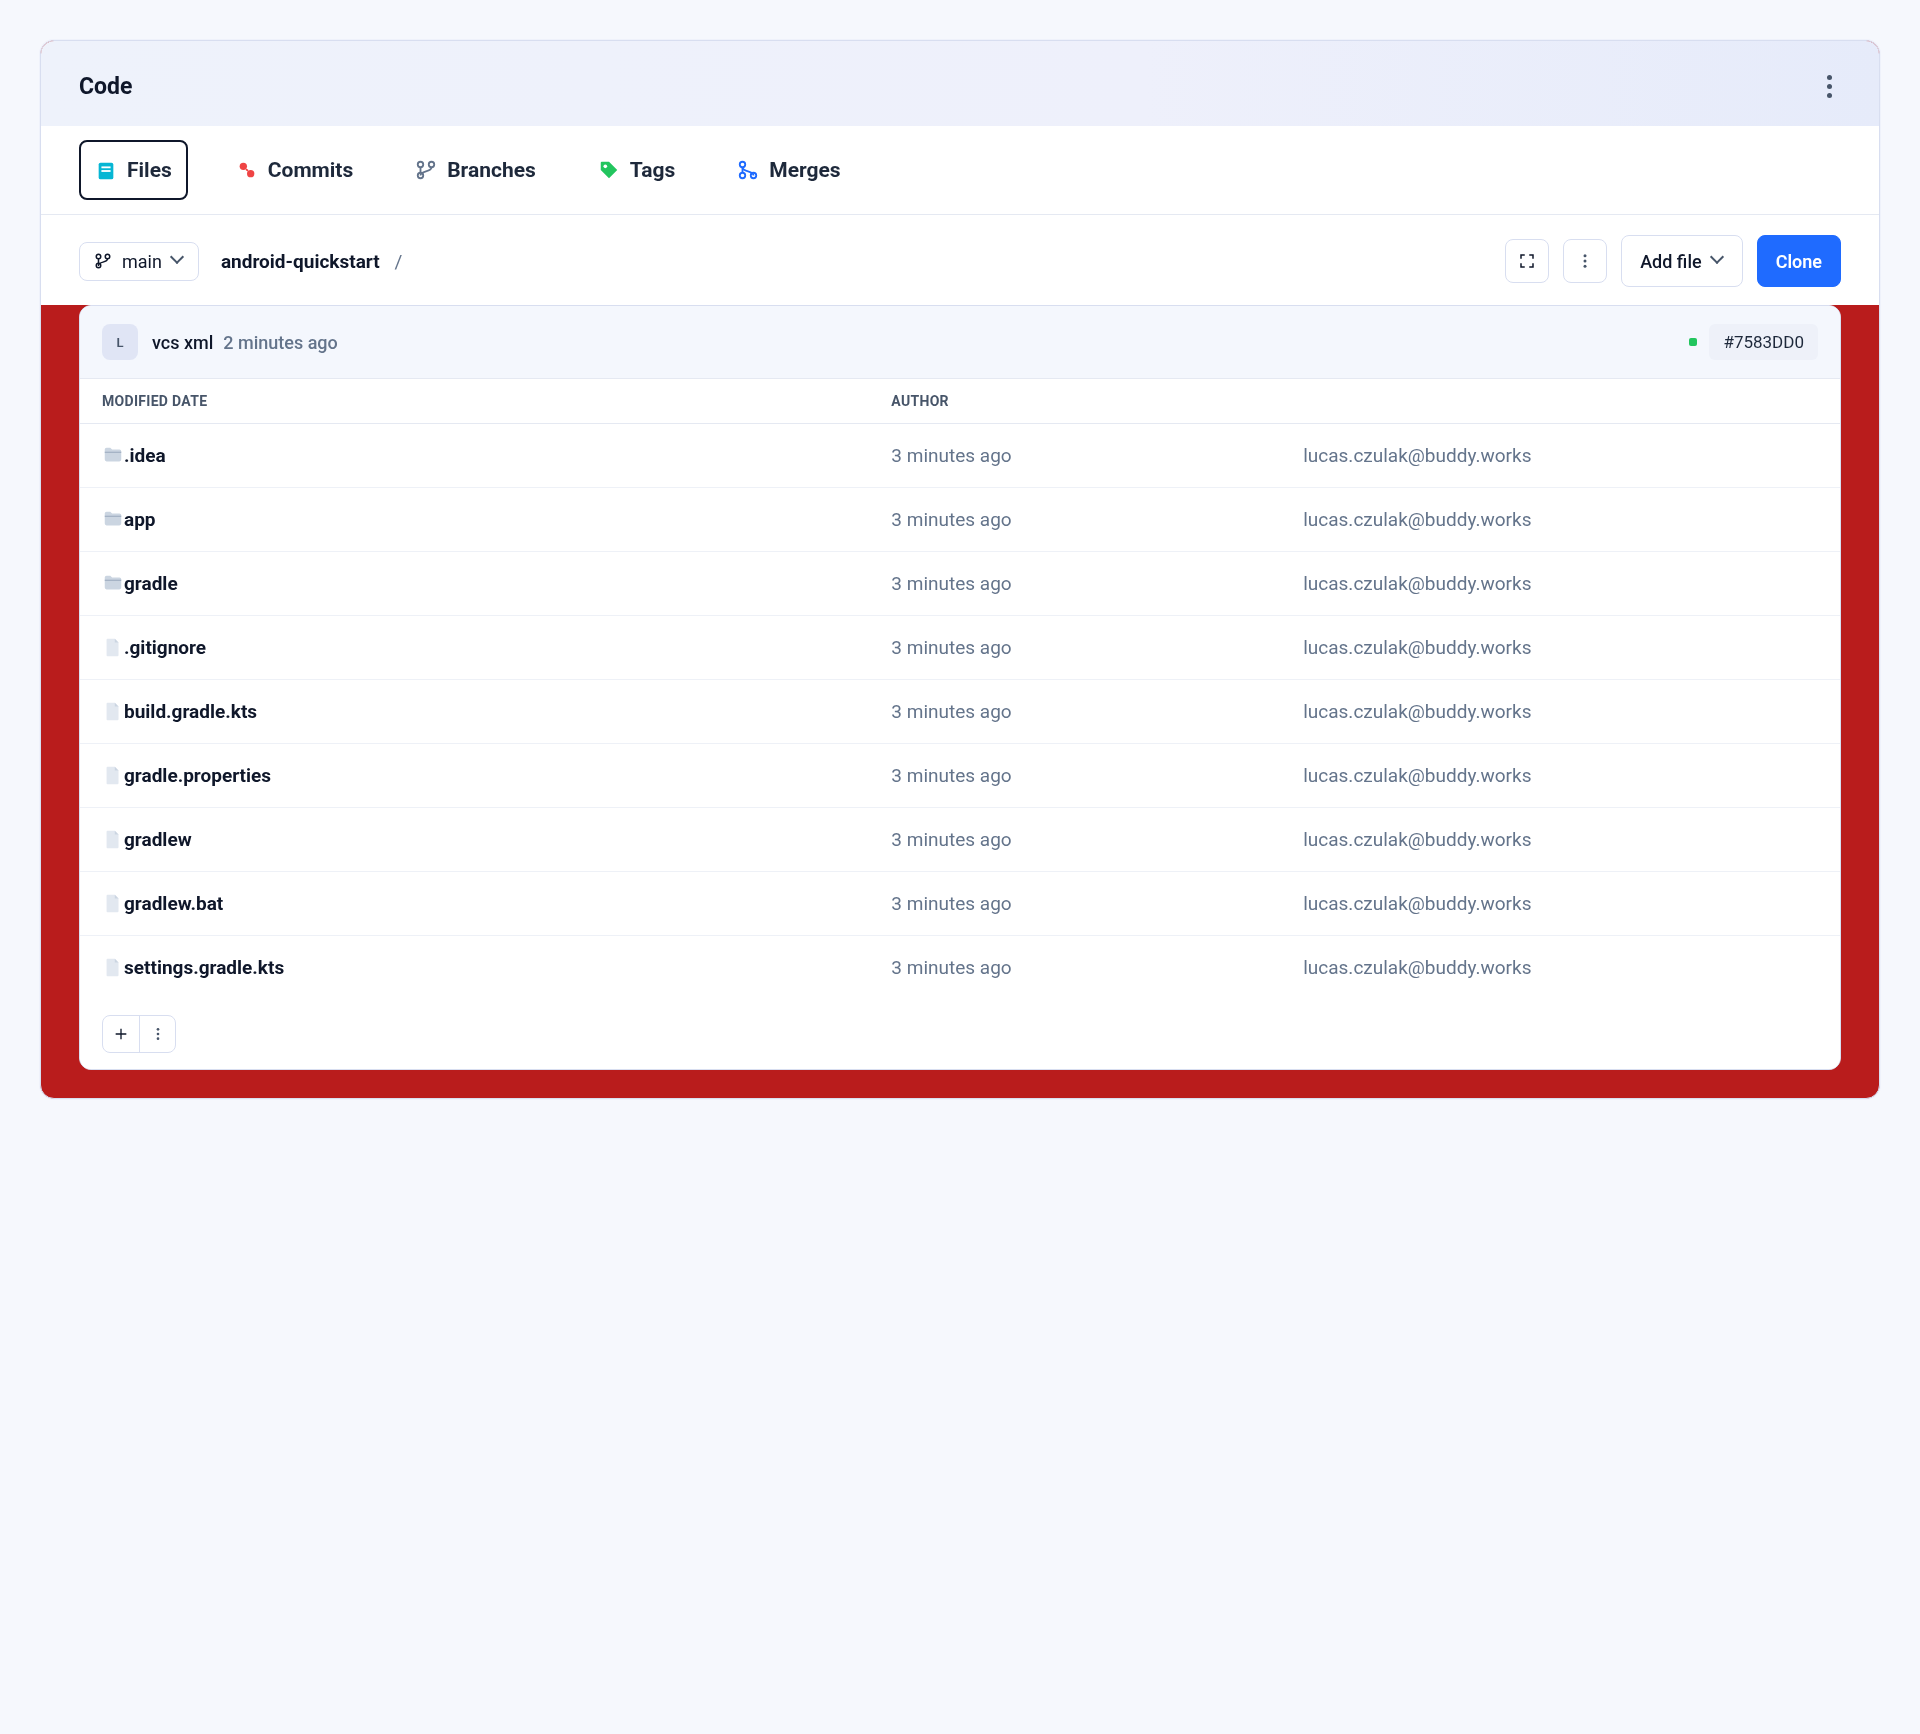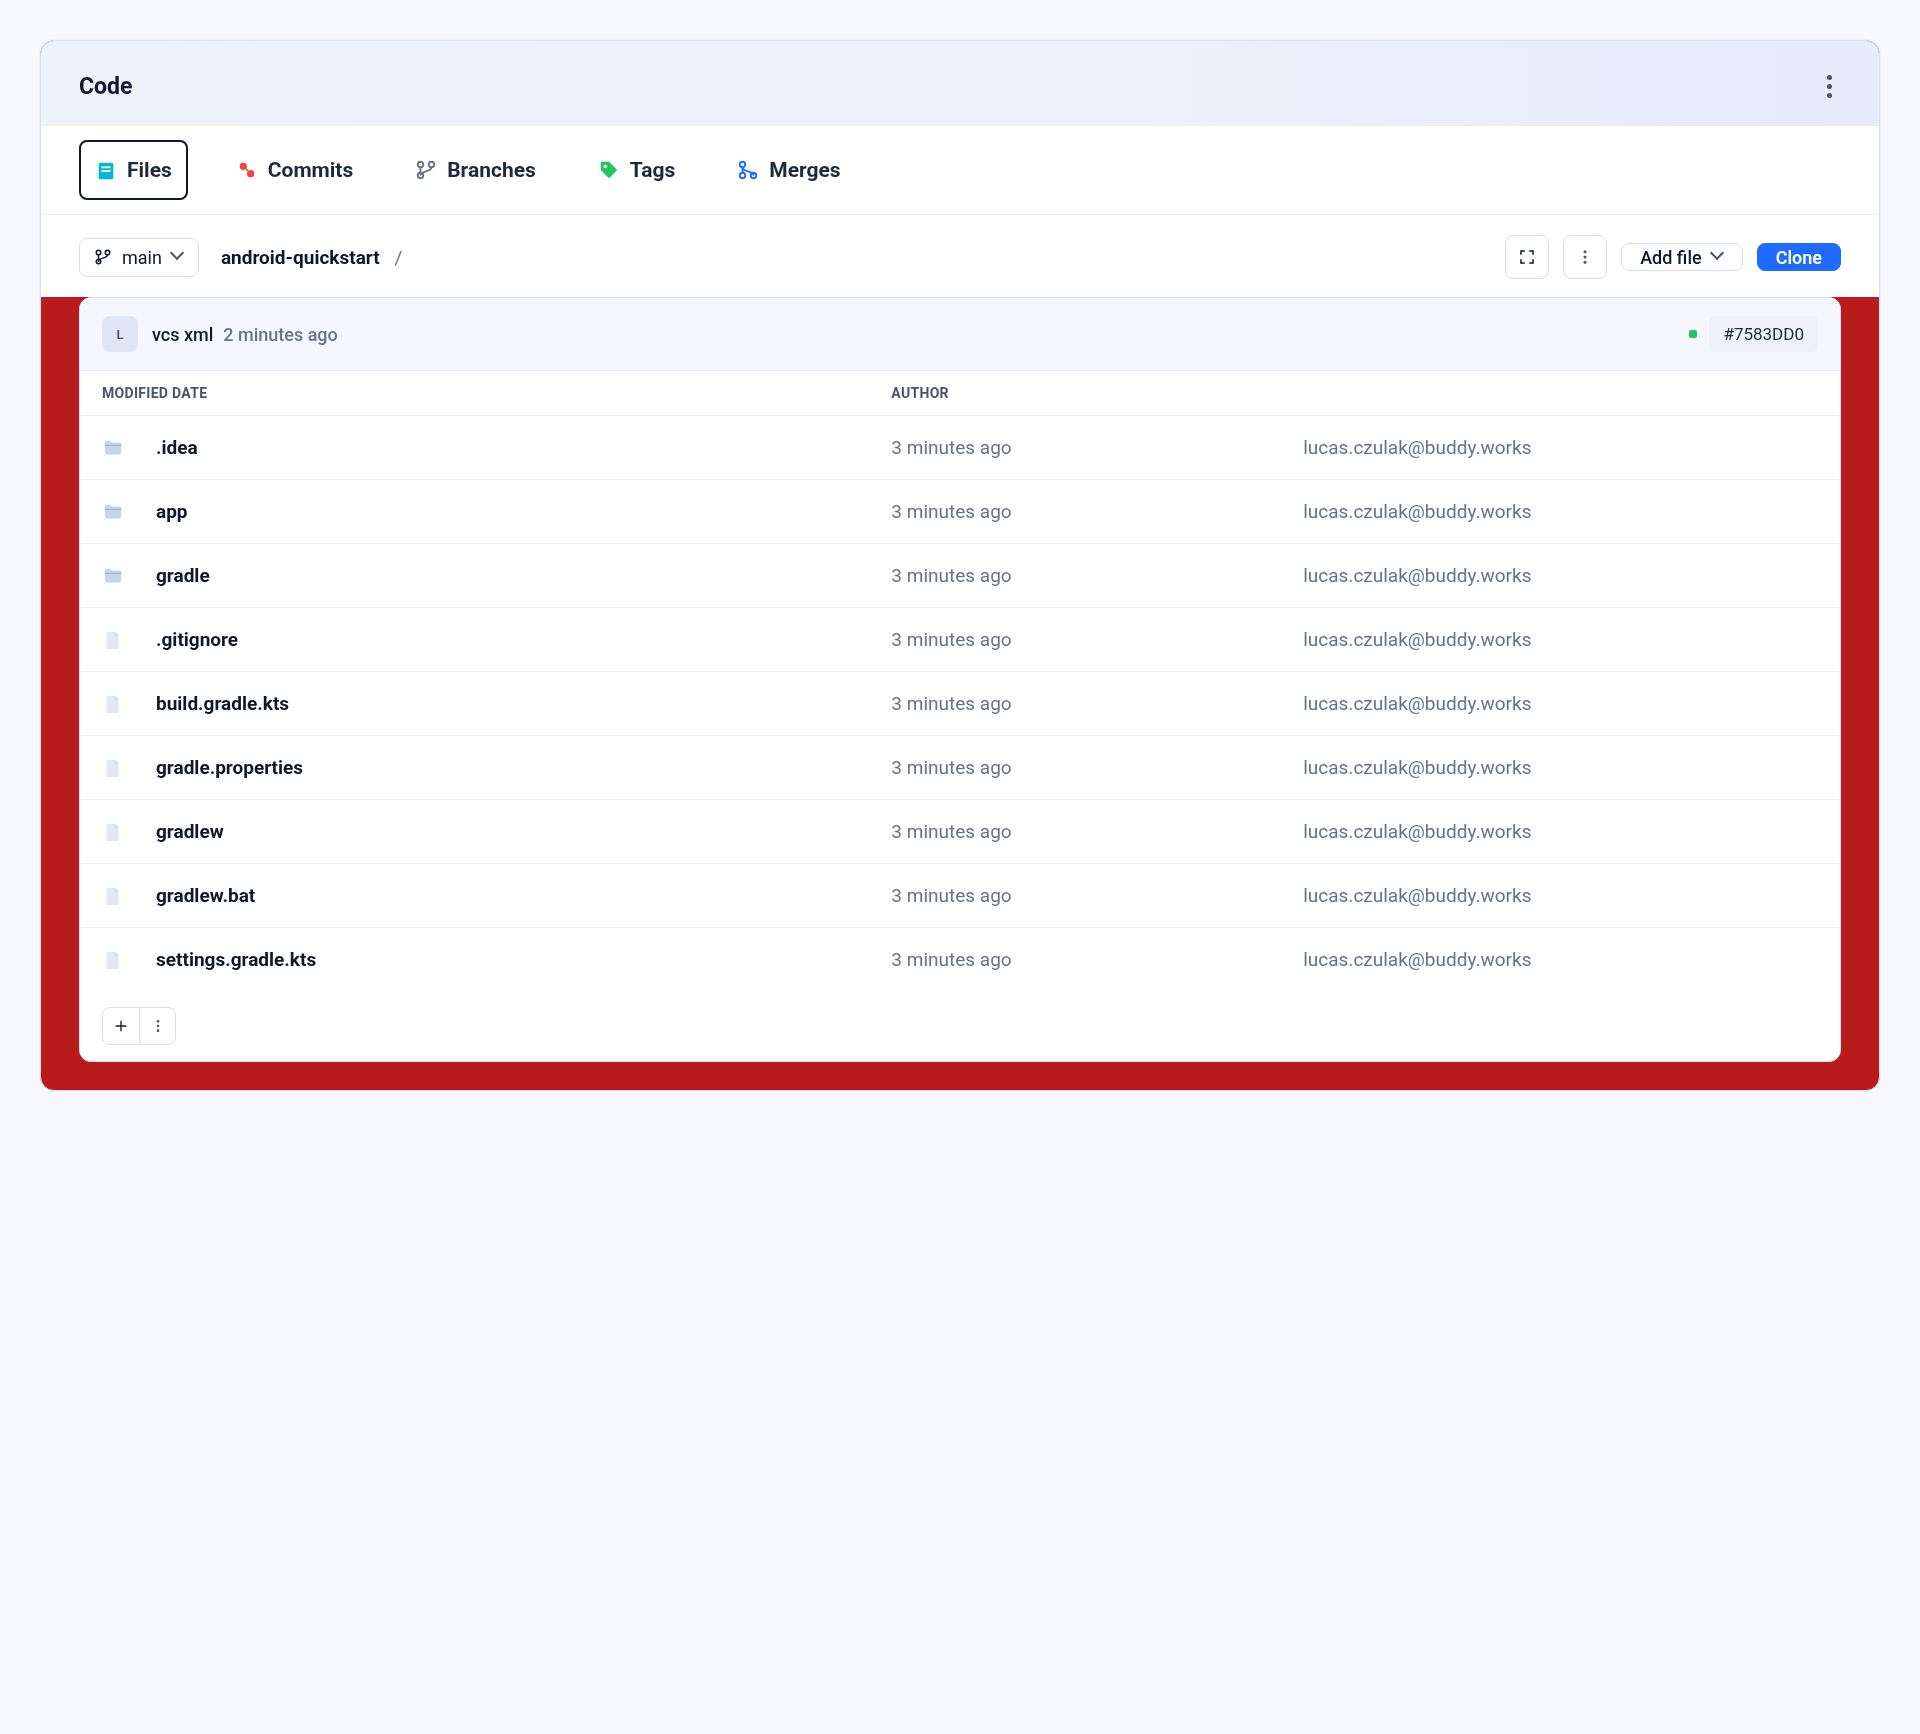--- a/index.html
+++ b/index.html
@@ -48,21 +48,21 @@
     border-radius:8px; padding:8px 14px; font-size:18px; cursor:pointer; background:#fff;
   }
   .breadcrumb { font-size:19px; font-weight:700; color:#0f172a; }
   .breadcrumb .sep { color:#64748b; padding:0 10px; font-weight:400;}
   .toolbar-right { display:flex; align-items:center; gap:14px; }
   .icon-btn {
     width:44px; height:44px; border:1px solid #d8def0; border-radius:8px;
     display:flex; align-items:center; justify-content:center; cursor:pointer; background:#fff;
   }
   .btn {
-    height:28px; border:1px solid #d8def0; border-radius:8px; background:#fff;
+    height:52px; border:1px solid #d8def0; border-radius:8px; background:#fff;
     padding:0 18px; display:flex; align-items:center; gap:10px; font-size:18px;
     font-weight:500; cursor:pointer; color:#0f172a;
   }
   .btn.primary { background:#1F6BFF; color:#fff; border-color:#1F6BFF; font-weight:600; }
 
   
   .panel { margin: 0 38px 28px 38px; border:1px solid #d8def0; border-radius:12px; overflow:hidden; background:#fff; }
   .commit-row {
     display:flex; align-items:center; justify-content:space-between;
     padding:18px 22px; background:#f4f7fd; border-bottom:1px solid #e5e9f2;
@@ -88,21 +88,21 @@
   .sorter { width:18px; height:18px; border:1px solid #cbd5e1; border-radius:50%; display:flex; flex-direction:column; align-items:center; justify-content:center; gap:0; }
   .sorter::before { content:""; width:0; height:0; border-left:3px solid transparent; border-right:3px solid transparent; border-bottom:3px solid #64748b; margin-bottom:1px;}
   .sorter::after  { content:""; width:0; height:0; border-left:3px solid transparent; border-right:3px solid transparent; border-top:3px solid #64748b;}
 
   .row {
     display:grid; grid-template-columns: 46% 24% 30%;
     padding:20px 22px; border-bottom:1px solid #eef1f7; align-items:center;
     font-size:19px;
   }
   .row:last-child { border-bottom:none; }
-  .name-cell { display:flex; align-items:flex-end; gap:32px; font-weight:700; color:#0f172a; }
+  .name-cell { display:flex; align-items:flex-start; gap:0; font-weight:700; color:#0f172a; }
   .date-cell { color:#64748b; }
   .author-cell { color:#64748b; }
   .file-icon, .folder-icon { width:22px; height:22px; }
 
   .panel-footer { padding:16px 22px; background:#fff; }
   .footer-btn-group { display:inline-flex; border:1px solid #d8def0; border-radius:8px; overflow:hidden; }
   .footer-btn { width:36px; height:36px; display:flex; align-items:center; justify-content:center; cursor:pointer; }
   .footer-btn + .footer-btn { border-left:1px solid #d8def0; }
 
   .chev-down { width:12px; height:12px; display:inline-block; }

